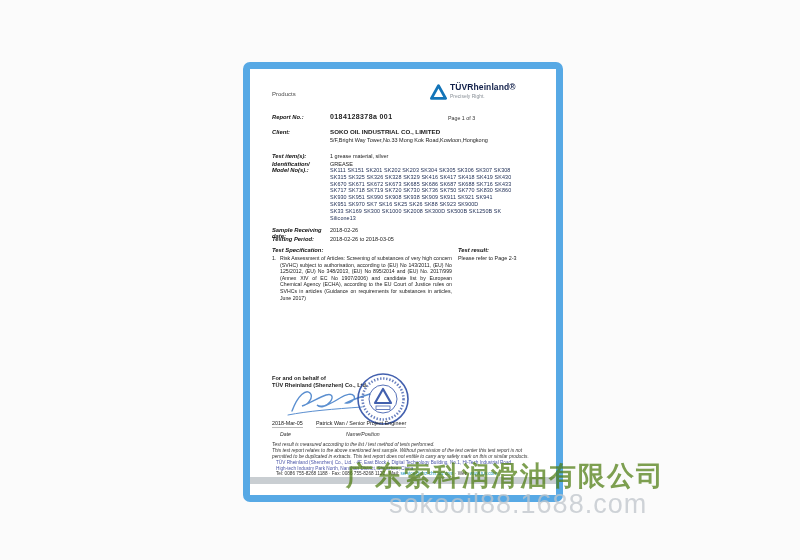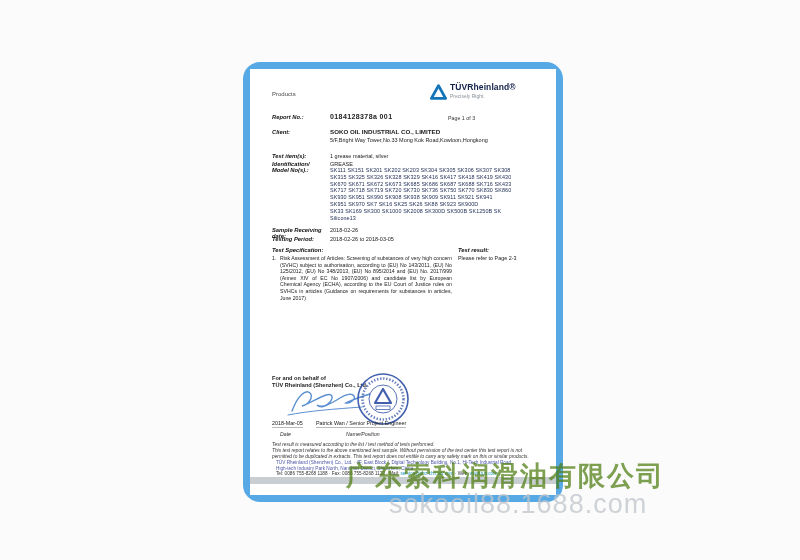--- a/index.html
+++ b/index.html
@@ -1,20 +1,20 @@
 <!DOCTYPE html>
 <html><head>
 <meta charset="utf-8">
 <style>
   * { margin:0; padding:0; box-sizing:border-box; }
   html,body { width:800px; height:560px; overflow:hidden; }
   body { background:#fbfbfb; font-family:"Liberation Sans", sans-serif; color:#222; position:relative; }
 
   .doc { position:absolute; left:243px; top:62px; width:320px; height:440px;
-         border:7px solid #57a9e5; border-radius:17px; background:#fff; }
+         border:7px solid #57a9e5; border-radius:7px; background:#fff; }
   .doc-inner { position:absolute; left:0; top:0; right:0; bottom:0; background:#fff; }
 
   .products { position:absolute; left:22px; top:22px; font-size:6px; color:#4a4a4a; }
 
   .logo { position:absolute; left:180px; top:13px; display:flex; align-items:flex-start; }
   .logo-tri { width:17px; height:16px; margin-right:3px; margin-top:2px; }
   .logo-texts { display:flex; flex-direction:column; }
   .logo-brand { font-size:8.5px; font-weight:700; color:#12204a; letter-spacing:0.1px; }
   .logo-tagline { font-size:5px; color:#8a9198; margin-top:1px; }
 

